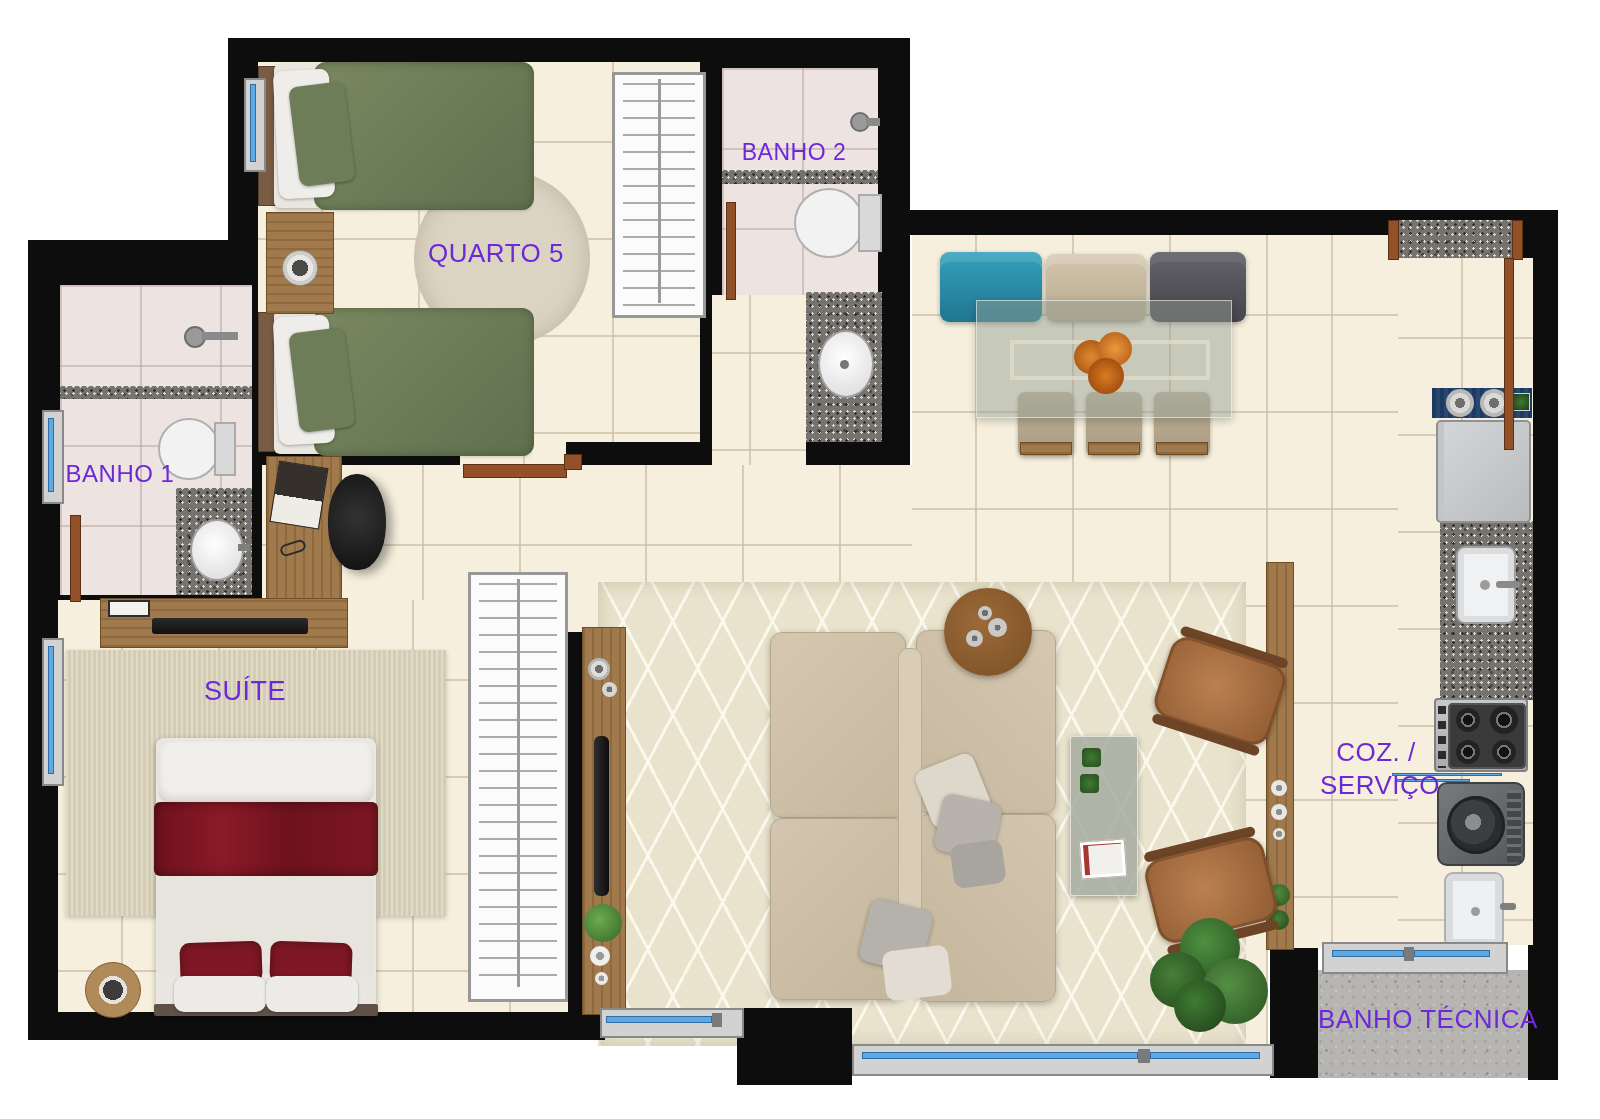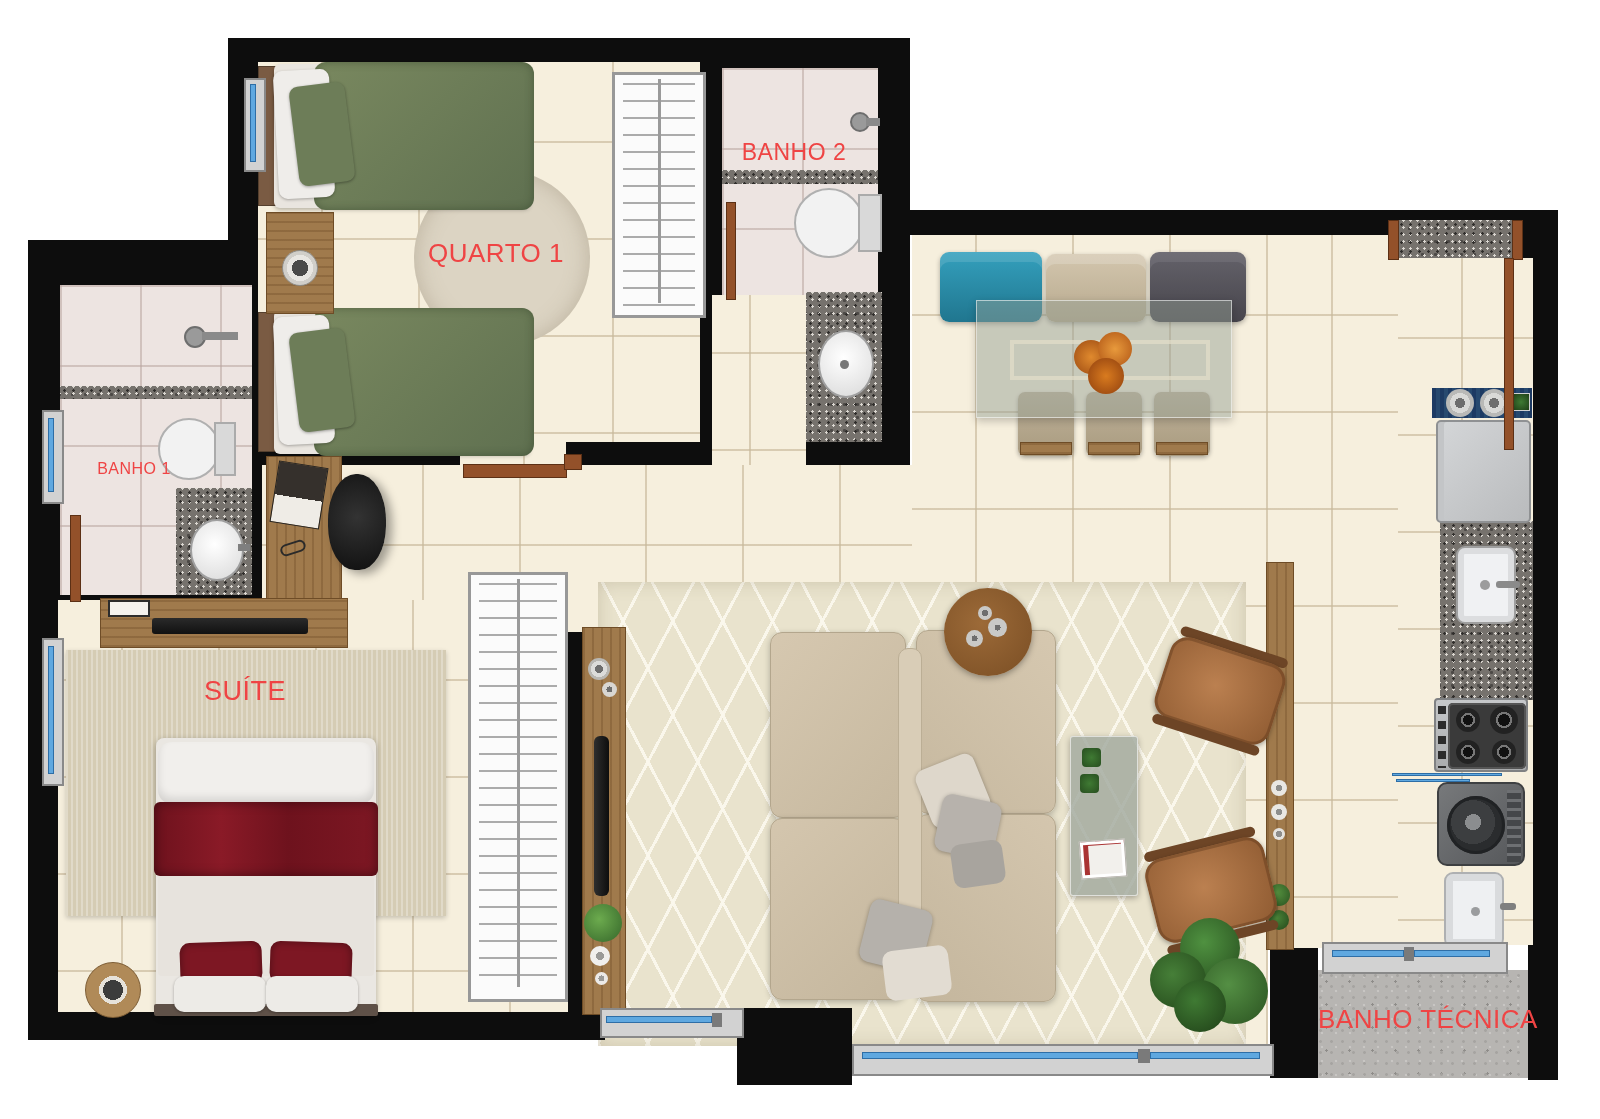--- a/index.html
+++ b/index.html
@@ -29,21 +29,21 @@
     border:1px solid #6e4c26}
   .woodh{position:absolute;background-color:#a07a4c;
     background-image:repeating-linear-gradient(0deg,rgba(110,75,38,.35) 0 2px,transparent 2px 9px);
     border:1px solid #6e4c26}
   .door{position:absolute;background:#93512a;border:1px solid #5c3015;z-index:8}
   .win{position:absolute;background:#d2d2d2;border:2px solid #898989;z-index:6}
   .glass{position:absolute;background:#5fa8e0;box-shadow:inset 0 0 0 1px #2e6ea6;z-index:7}
   .closet{position:absolute;background:#fbfbfb;border:3px solid #989898;z-index:5}
   .hangers{position:absolute;background-image:repeating-linear-gradient(180deg,#ababab 0 2px,transparent 2px 17px)}
   .railv{position:absolute;background:#9a9a9a}
-  .label{position:absolute;color:#ef4444;letter-spacing:.5px;white-space:nowrap;z-index:30;text-align:center}
+  .label{position:absolute;color:#6d28d9;letter-spacing:.5px;white-space:nowrap;z-index:30;text-align:center}
   .toilet{position:absolute;background:#f2f2f2;border:2px solid #b0b0b0;border-radius:50%;z-index:6}
   .tank{position:absolute;background:#d9d9d9;border:2px solid #ababab;z-index:6}
   .sinkoval{position:absolute;background:radial-gradient(circle at 45% 40%,#ffffff,#d8d8d8);border:2px solid #9f9f9f;border-radius:50%;z-index:6}
   .cushion{position:absolute;border-radius:10px;z-index:7}
 </style>
 </head>
 <body>
 
 <div id="plan">
 
@@ -88,21 +88,21 @@
   </div>
 
   <div class="woodh" style="left:266px;top:212px;width:66px;height:100px;z-index:5"></div>
   <div class="abs" style="left:282px;top:250px;width:36px;height:36px;border-radius:50%;background:radial-gradient(circle,#4a4a4a 0 8px,#e8e6e2 8px 13px,#d0cec9 13px);border:1px solid #8f8d88;z-index:6"></div>
 
   <div class="closet" style="left:612px;top:72px;width:88px;height:240px">
     <div class="hangers" style="left:8px;top:8px;right:8px;bottom:8px"></div>
     <div class="railv" style="left:50%;top:4px;width:3px;height:224px;margin-left:-1px"></div>
   </div>
 
-  <div class="label" style="left:428px;top:238px;width:136px;font-size:26px">QUARTO 1</div>
+  <div class="label" style="left:428px;top:238px;width:136px;font-size:26px">QUARTO 5</div>
 
   <div class="win" style="left:244px;top:78px;width:18px;height:90px"></div>
   <div class="glass" style="left:250px;top:84px;width:6px;height:78px"></div>
 
   <div class="granite" style="left:722px;top:170px;width:156px;height:14px"></div>
   <div class="toilet" style="left:794px;top:188px;width:66px;height:66px"></div>
   <div class="tank" style="left:858px;top:194px;width:20px;height:54px"></div>
   <div class="abs" style="left:850px;top:112px;width:20px;height:20px;border-radius:50%;background:#9a9a9a;border:2px solid #6e6e6e;z-index:6"></div>
   <div class="abs" style="left:866px;top:118px;width:14px;height:8px;background:#8a8a8a;z-index:6"></div>
   <div class="door" style="left:726px;top:202px;width:8px;height:96px"></div>
@@ -114,21 +114,21 @@
 
   <div class="granite" style="left:60px;top:386px;width:192px;height:13px"></div>
   <div class="abs" style="left:184px;top:326px;width:22px;height:22px;border-radius:50%;background:#9a9a9a;border:2px solid #6e6e6e;z-index:6"></div>
   <div class="abs" style="left:202px;top:332px;width:36px;height:8px;background:#8a8a8a;z-index:6"></div>
   <div class="toilet" style="left:158px;top:418px;width:58px;height:58px"></div>
   <div class="tank" style="left:214px;top:422px;width:18px;height:50px"></div>
   <div class="granite" style="left:176px;top:488px;width:76px;height:107px"></div>
   <div class="sinkoval" style="left:190px;top:519px;width:50px;height:58px"></div>
   <div class="abs" style="left:238px;top:544px;width:12px;height:7px;background:#7f7f7f;z-index:7"></div>
   <div class="door" style="left:70px;top:515px;width:9px;height:85px"></div>
-  <div class="label" style="left:76px;top:460px;width:116px;font-size:16px">BANHO 1</div>
+  <div class="label" style="left:62px;top:460px;width:116px;font-size:24px">BANHO 1</div>
   <div class="win" style="left:42px;top:410px;width:18px;height:90px"></div>
   <div class="glass" style="left:48px;top:418px;width:6px;height:74px"></div>
 
   <div class="wood" style="left:266px;top:456px;width:74px;height:184px;z-index:5"></div>
   <div class="abs" style="left:274px;top:464px;width:50px;height:62px;background:linear-gradient(180deg,#35302c 0 55%,#efece6 55%);border:1px solid #222;transform:rotate(9deg);z-index:6"></div>
   <div class="abs" style="left:280px;top:542px;width:26px;height:12px;border:2px solid #2a2a2a;border-radius:6px;transform:rotate(-18deg);z-index:6"></div>
   <div class="abs" style="left:328px;top:474px;width:58px;height:96px;background:radial-gradient(circle at 50% 45%,#333,#0f0f0f);border-radius:48% 48% 46% 46%;box-shadow:6px 4px 10px rgba(0,0,0,.35);z-index:6"></div>
   <div class="door" style="left:463px;top:464px;width:102px;height:12px"></div>
   <div class="door" style="left:564px;top:454px;width:16px;height:14px"></div>
 
@@ -275,20 +275,24 @@
   <div class="abs" style="left:1437px;top:782px;width:88px;height:84px;background:linear-gradient(135deg,#77797b,#55575a);border:2px solid #3e4042;border-radius:10px;z-index:6">
     <div class="abs" style="left:8px;top:12px;width:58px;height:58px;border-radius:50%;background:radial-gradient(circle at 45% 45%,#8b8d8f 0 8px,#3c3e40 8px 22px,#2a2c2e 22px);box-shadow:inset 0 0 0 3px #202224"></div>
     <div class="abs" style="left:68px;top:6px;width:14px;height:72px;background:#45474a;background-image:repeating-linear-gradient(180deg,#6e7073 0 3px,transparent 3px 9px)"></div>
   </div>
 
   <div class="abs" style="left:1444px;top:872px;width:60px;height:76px;background:#eef0f2;border:2px solid #aeb0b2;border-radius:9px;z-index:6;box-shadow:inset 0 0 0 7px #d9dbdd">
     <div class="abs" style="left:25px;top:33px;width:9px;height:9px;border-radius:50%;background:#9a9c9e"></div>
   </div>
   <div class="abs" style="left:1500px;top:903px;width:16px;height:7px;background:#7f7f7f;border-radius:3px;z-index:7"></div>
 
+  <div class="label" style="left:1320px;top:736px;width:112px;font-size:26px;line-height:33px">
+    <span class="abs" style="position:static;display:block">COZ. /</span>
+    <span class="abs" style="position:static;display:block">SERVIÇO</span>
+  </div>
 
   <div class="win" style="left:600px;top:1008px;width:140px;height:26px"></div>
   <div class="glass" style="left:606px;top:1016px;width:106px;height:7px"></div>
   <div class="abs" style="left:712px;top:1013px;width:10px;height:14px;background:#7a7a7a;z-index:8"></div>
 
   <div class="win" style="left:852px;top:1044px;width:418px;height:28px"></div>
   <div class="glass" style="left:862px;top:1052px;width:276px;height:7px"></div>
   <div class="glass" style="left:1150px;top:1052px;width:110px;height:7px"></div>
   <div class="abs" style="left:1138px;top:1049px;width:12px;height:14px;background:#7a7a7a;z-index:8"></div>
 

